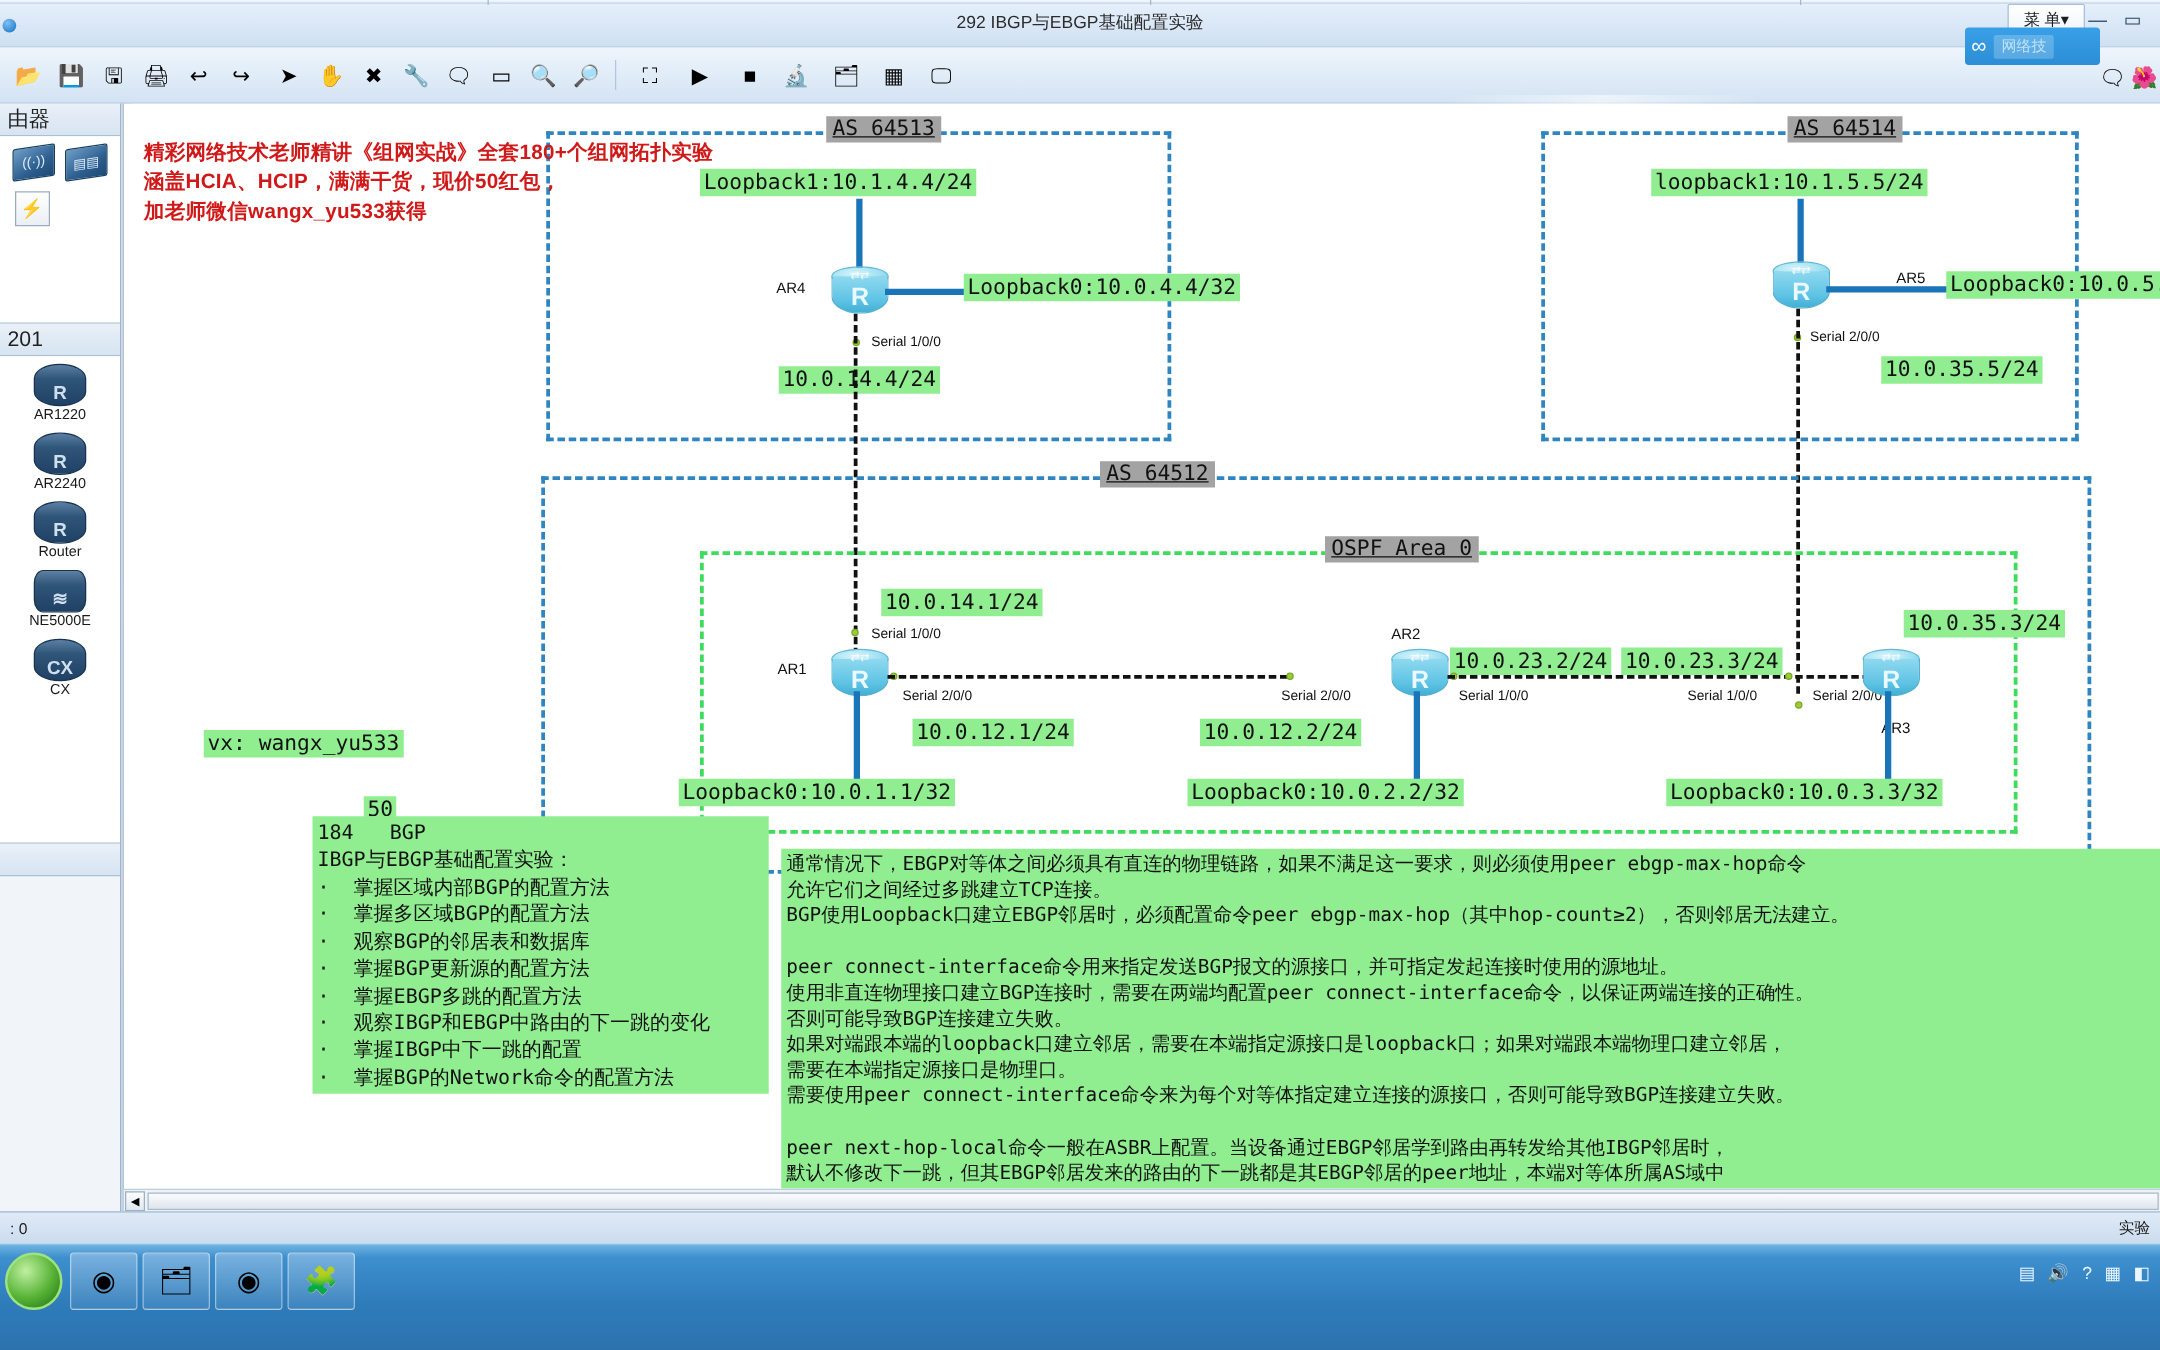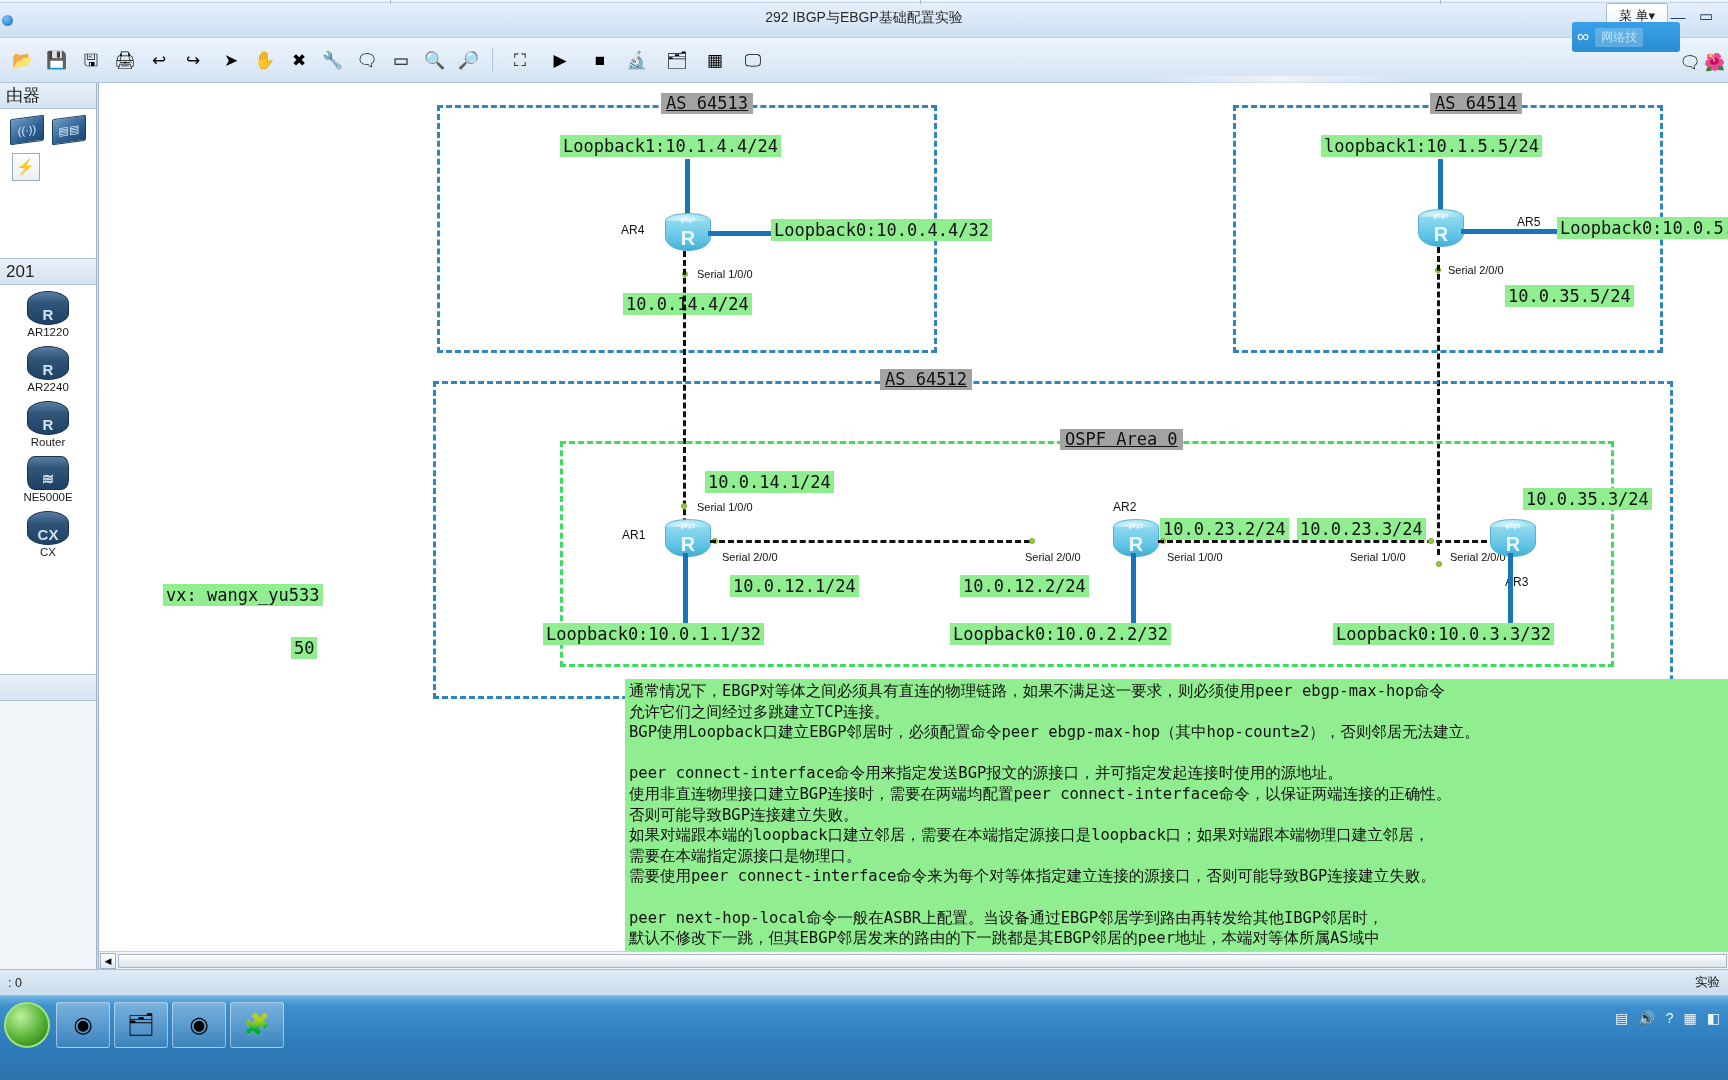--- a/index.html
+++ b/index.html
@@ -434,28 +434,41 @@
       <div class="router" style="left:1385px; top:436px;">
         <div class="top"></div>
         <div class="body"></div>
         <div class="arrows">⇄⇄</div>
         <div class="r">R</div>
       </div>
       <div class="plainlbl" style="left:1400px; top:492px;">AR3</div>
       <div class="link" style="left:1403px; top:470px; width:5px; height:72px;"></div>
       <div class="greenlbl" style="left:1228px; top:540px;">Loopback0:10.0.3.3/32</div>
 
+      <div class="promo" style="left:10px; top:28px;">精彩网络技术老师精讲《组网实战》全套180+个组网拓扑实验
+涵盖HCIA、HCIP，满满干货，现价50红包，
+加老师微信wangx_yu533获得</div>
 
       <div class="greenlbl" style="left:58px; top:501px;">vx:       wangx_yu533</div>
       <div class="greenlbl" style="left:186px; top:554px;">50</div>
 
       <svg class="cursor-arrow" width="18" height="26" style="left:530px; top:82px;" viewBox="0 0 18 26">
         <path d="M1 1 L1 20 L6 15 L9.5 23 L13 21.5 L9.5 14 L16 14 Z" fill="#ffffff" stroke="#333" stroke-width="1.3"></path>
       </svg>
 
+      <div class="textbox big" style="left:145px; top:570px; width:365px;">184   BGP
+IBGP与EBGP基础配置实验：
+·  掌握区域内部BGP的配置方法
+·  掌握多区域BGP的配置方法
+·  观察BGP的邻居表和数据库
+·  掌握BGP更新源的配置方法
+·  掌握EBGP多跳的配置方法
+·  观察IBGP和EBGP中路由的下一跳的变化
+·  掌握IBGP中下一跳的配置
+·  掌握BGP的Network命令的配置方法</div>
 
       <div class="textbox" style="left:520px; top:596px; width:1120px;">通常情况下，EBGP对等体之间必须具有直连的物理链路，如果不满足这一要求，则必须使用peer ebgp-max-hop命令
 允许它们之间经过多跳建立TCP连接。
 BGP使用Loopback口建立EBGP邻居时，必须配置命令peer ebgp-max-hop（其中hop-count≥2），否则邻居无法建立。
 
 peer connect-interface命令用来指定发送BGP报文的源接口，并可指定发起连接时使用的源地址。
 使用非直连物理接口建立BGP连接时，需要在两端均配置peer connect-interface命令，以保证两端连接的正确性。
 否则可能导致BGP连接建立失败。
 如果对端跟本端的loopback口建立邻居，需要在本端指定源接口是loopback口；如果对端跟本端物理口建立邻居，
 需要在本端指定源接口是物理口。

